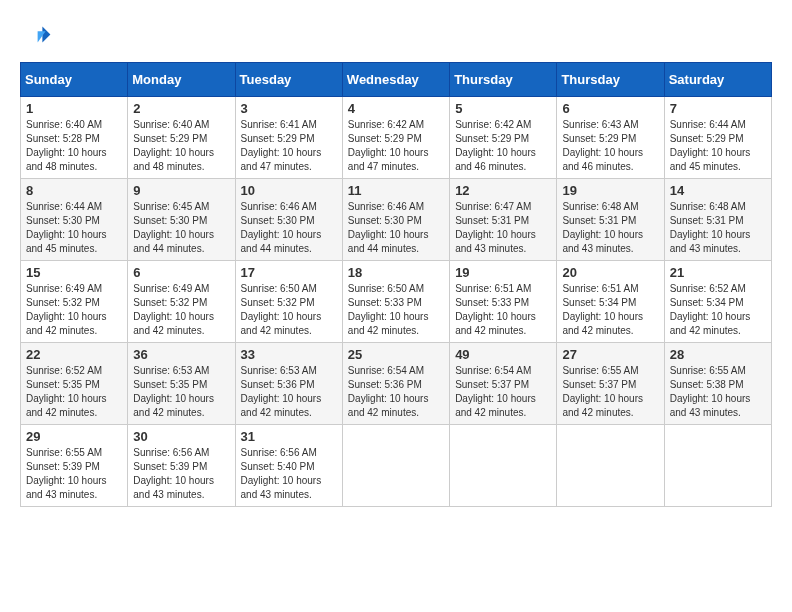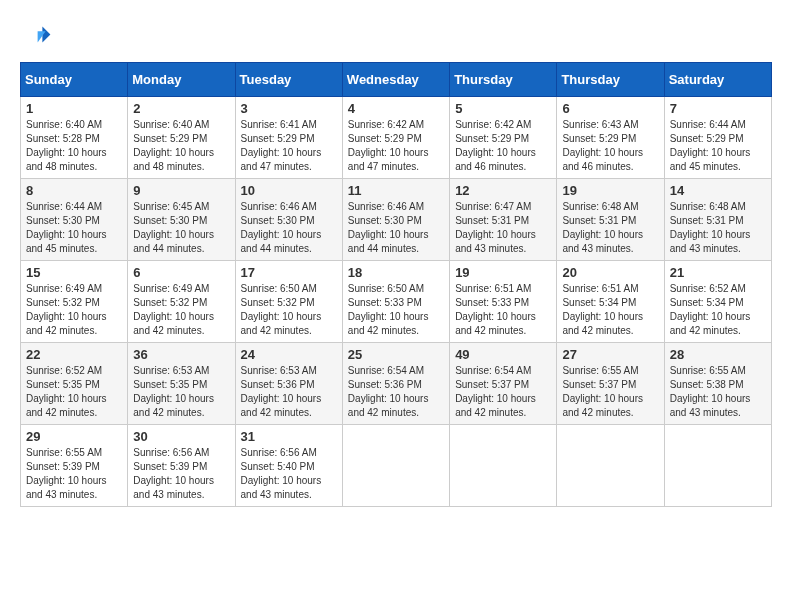--- a/index.html
+++ b/index.html
@@ -141,21 +141,21 @@
         <td><span class="day-num">6</span><span class="day-info">Sunrise: 6:49 AM<br>Sunset: 5:32 PM<br>Daylight: 10 hours and 42 minutes.</span></td>
         <td><span class="day-num">17</span><span class="day-info">Sunrise: 6:50 AM<br>Sunset: 5:32 PM<br>Daylight: 10 hours and 42 minutes.</span></td>
         <td><span class="day-num">18</span><span class="day-info">Sunrise: 6:50 AM<br>Sunset: 5:33 PM<br>Daylight: 10 hours and 42 minutes.</span></td>
         <td><span class="day-num">19</span><span class="day-info">Sunrise: 6:51 AM<br>Sunset: 5:33 PM<br>Daylight: 10 hours and 42 minutes.</span></td>
         <td><span class="day-num">20</span><span class="day-info">Sunrise: 6:51 AM<br>Sunset: 5:34 PM<br>Daylight: 10 hours and 42 minutes.</span></td>
         <td><span class="day-num">21</span><span class="day-info">Sunrise: 6:52 AM<br>Sunset: 5:34 PM<br>Daylight: 10 hours and 42 minutes.</span></td>
       </tr>
       <tr>
         <td><span class="day-num">22</span><span class="day-info">Sunrise: 6:52 AM<br>Sunset: 5:35 PM<br>Daylight: 10 hours and 42 minutes.</span></td>
         <td><span class="day-num">36</span><span class="day-info">Sunrise: 6:53 AM<br>Sunset: 5:35 PM<br>Daylight: 10 hours and 42 minutes.</span></td>
-        <td><span class="day-num">24</span><span class="day-info">Sunrise: 6:53 AM<br>Sunset: 5:36 PM<br>Daylight: 10 hours and 42 minutes.</span></td>
+        <td><span class="day-num">33</span><span class="day-info">Sunrise: 6:53 AM<br>Sunset: 5:36 PM<br>Daylight: 10 hours and 42 minutes.</span></td>
         <td><span class="day-num">25</span><span class="day-info">Sunrise: 6:54 AM<br>Sunset: 5:36 PM<br>Daylight: 10 hours and 42 minutes.</span></td>
         <td><span class="day-num">49</span><span class="day-info">Sunrise: 6:54 AM<br>Sunset: 5:37 PM<br>Daylight: 10 hours and 42 minutes.</span></td>
         <td><span class="day-num">27</span><span class="day-info">Sunrise: 6:55 AM<br>Sunset: 5:37 PM<br>Daylight: 10 hours and 42 minutes.</span></td>
         <td><span class="day-num">28</span><span class="day-info">Sunrise: 6:55 AM<br>Sunset: 5:38 PM<br>Daylight: 10 hours and 43 minutes.</span></td>
       </tr>
       <tr>
         <td><span class="day-num">29</span><span class="day-info">Sunrise: 6:55 AM<br>Sunset: 5:39 PM<br>Daylight: 10 hours and 43 minutes.</span></td>
         <td><span class="day-num">30</span><span class="day-info">Sunrise: 6:56 AM<br>Sunset: 5:39 PM<br>Daylight: 10 hours and 43 minutes.</span></td>
         <td><span class="day-num">31</span><span class="day-info">Sunrise: 6:56 AM<br>Sunset: 5:40 PM<br>Daylight: 10 hours and 43 minutes.</span></td>
         <td class="empty-cell"></td>

